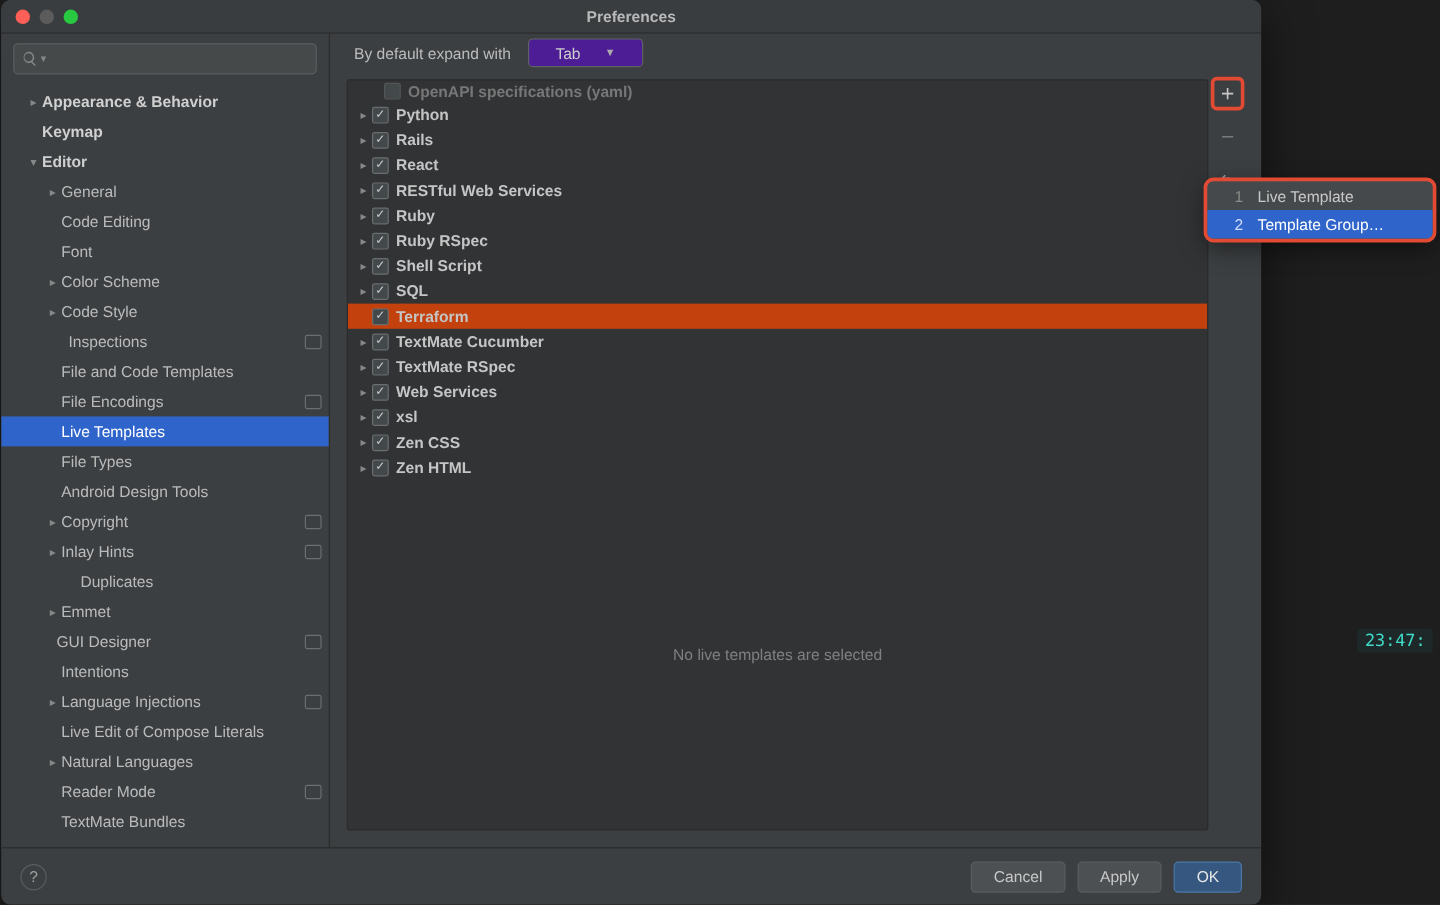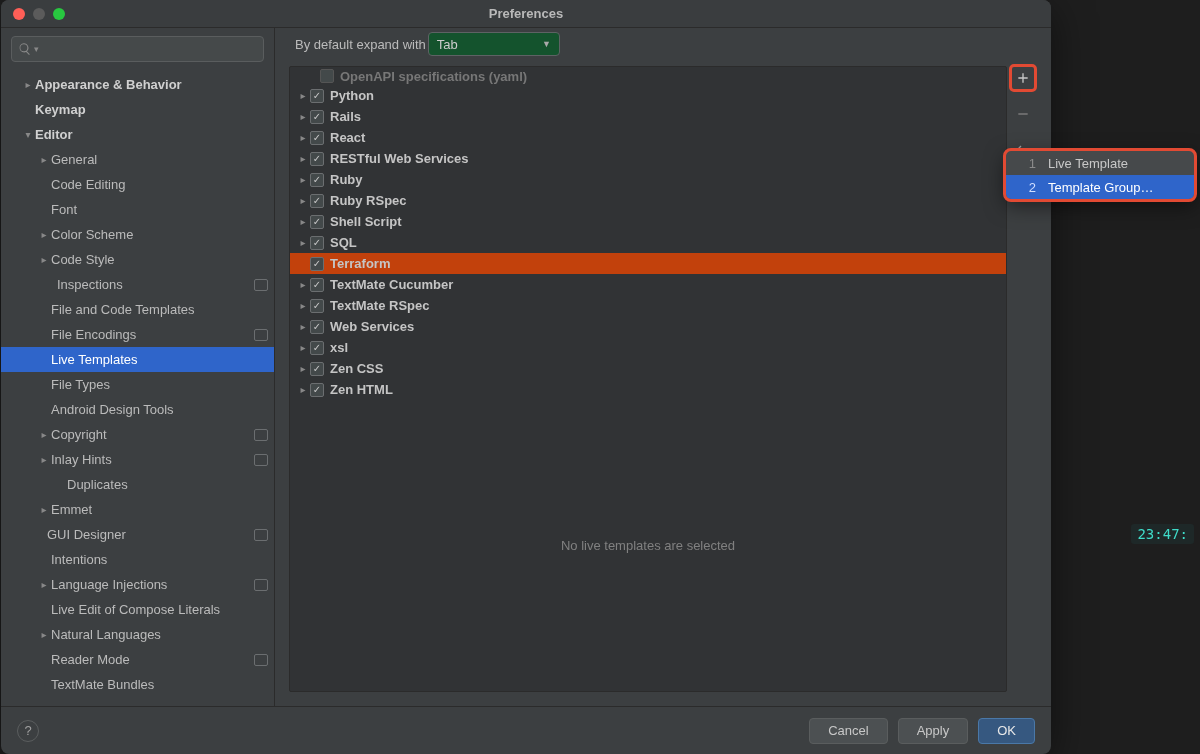--- a/index.html
+++ b/index.html
@@ -40,23 +40,23 @@
   .tree-item .badge { margin-left:auto; width:14px; height:12px; border:1px solid #6b6e70; border-radius:2px;}
 
   .main { flex:1; display:flex; flex-direction:column; min-width:0;}
   .main-header { display:flex; align-items:center; height:44px; padding:0 20px;}
   .crumbs { font-size:15px; color:#c7c7c7; font-weight:600;}
   .crumb-sep { margin:0 8px; color:#777;}
   .reset { margin-left:auto; color:#3391ff; font-weight:600; cursor:pointer;}
   .nav-arrows { display:flex; gap:14px; margin-left:18px; color:#6a6a6a;}
   .nav-arrows span { font-size:16px;}
 
-  .expand-row { display:flex; align-items:center; padding:4px 20px 10px 20px; gap:2px;}
+  .expand-row { display:flex; align-items:center; padding:4px 20px 10px 20px; gap:14px;}
   .expand-label { color:#bbb;}
-  .select { display:flex; align-items:center; justify-content:space-between; width:132px; height:24px; background:#14532d; border:1px solid #5e6264; border-radius:4px; padding:0 8px; color:#ccc;}
+  .select { display:flex; align-items:center; justify-content:space-between; width:96px; height:24px; background:#4c1d95; border:1px solid #5e6264; border-radius:4px; padding:0 22px; color:#ccc;}
   .select .tri { font-size:9px; color:#aaa;}
 
   .content-row { flex:1; display:flex; min-height:0; padding:0 14px;}
   .list-panel { flex:1; border:1px solid #2b2b2b; background:#313335; display:flex; flex-direction:column; overflow:hidden; border-radius:2px;}
   .list-scroll { flex:0 0 auto; }
   .list-item { display:flex; align-items:center; height:21px; padding-left:6px;}
   .list-item.selected-row { background:#c2410c;}
   .li-chev { width:14px; display:inline-flex; justify-content:center; color:#888; font-size:10px;}
   .li-chev.hidden { visibility:hidden;}
   .cb { width:14px; height:14px; border:1px solid #6b6e70; border-radius:2px; background:#43494a; margin-right:6px; display:inline-flex; align-items:center; justify-content:center;}

